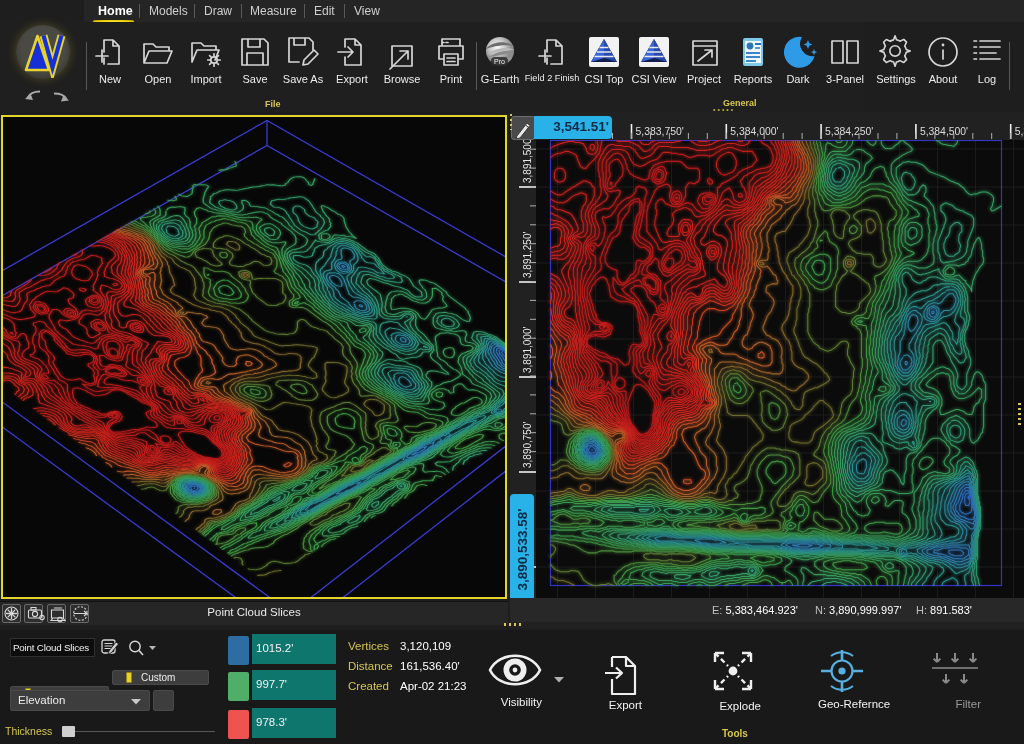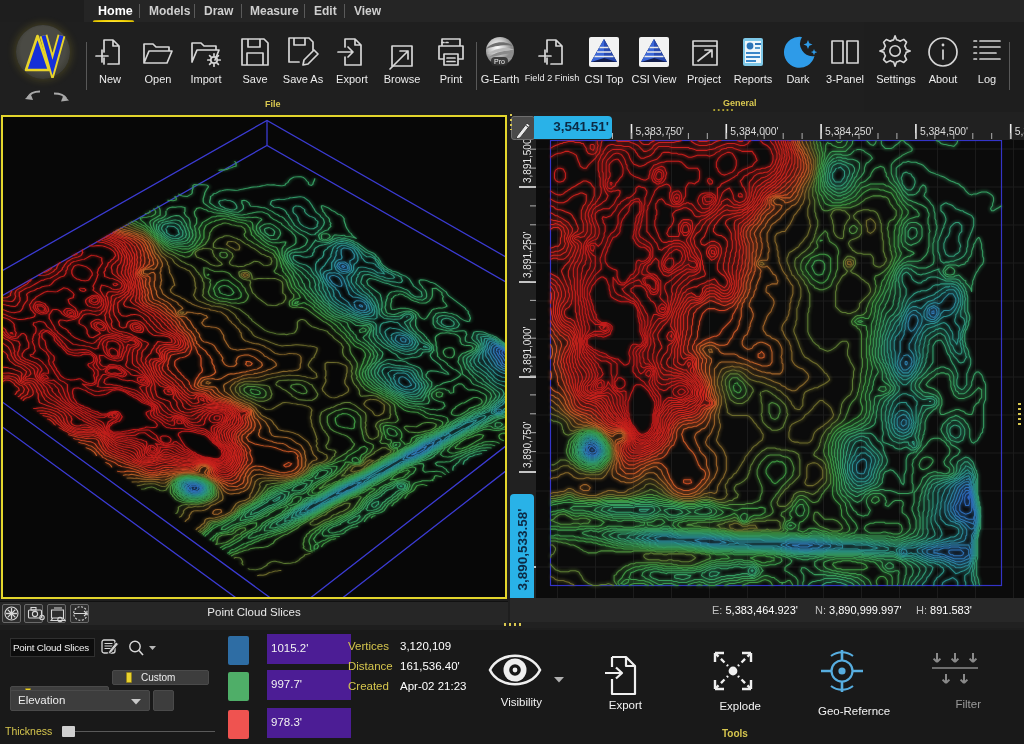--- a/index.html
+++ b/index.html
@@ -1,19 +1,19 @@
 <!DOCTYPE html>
 <html><head><meta charset="utf-8"><style>
 *{margin:0;padding:0;box-sizing:border-box}
 html,body{width:1024px;height:744px;overflow:hidden;background:#1e1e1e;
 font-family:"Liberation Sans",sans-serif;-webkit-font-smoothing:antialiased}
 #app{position:absolute;width:1024px;height:744px;left:0;top:0}
 .abs{position:absolute}
 #menurow{position:absolute;left:84px;top:0;width:940px;height:22px;background:#252525}
-.tab{position:absolute;top:0;height:22px;line-height:23px;color:#cfcfcf;font-size:12px;font-weight:700}
+.tab{position:absolute;top:0;height:22px;line-height:23px;color:#cfcfcf;font-size:12px;font-weight:400}
 .tsep{position:absolute;top:4px;width:1px;height:14px;background:#5a5a5a}
 #hometab{color:#fff;font-weight:700;font-size:12.5px}
 #homeul{position:absolute;left:93px;top:20px;width:41px;height:3px;background:radial-gradient(ellipse at center,#ffe23a 0%,#f0d000 55%,#8a7a10 100%);border-radius:2px}
 #toolbar{position:absolute;left:0;top:22px;width:864px;height:90px;background:#1f1f1f}
 .tbtn{position:absolute;top:11px;width:46px;height:66px;text-align:center}
 .tbtn svg{display:block;margin:0 auto}
 .tlab{display:block;margin-top:2px;font-size:11px;color:#ececec;white-space:nowrap}
 .tsep2{position:absolute;top:20px;width:1px;height:48px;background:#585858}
 .grplab{position:absolute;font-size:9px;font-weight:bold;color:#d9c850}
 #logo{position:absolute;left:16px;top:25px;width:54px;height:54px;border-radius:50%;
@@ -32,21 +32,21 @@
 #pencilbtn{position:absolute;left:1px;top:4px;width:24px;height:24px;background:#4a4a4a;border:1px solid #6e6e6e;border-radius:3px}
 #bluex{position:absolute;left:24px;top:4px;width:78px;height:23px;background:#29b2e8;border-radius:0 4px 4px 0;overflow:hidden}
 #bluex span{position:absolute;right:3px;top:3px;font-size:13.5px;font-weight:bold;color:#0c2a44;white-space:nowrap}
 #bluey{position:absolute;left:0px;top:382px;width:24px;height:109px;background:#29b2e8;border-radius:4px;overflow:hidden}
 #bluey span{position:absolute;left:-41px;top:48px;transform:rotate(-90deg);transform-origin:center;font-size:13.5px;font-weight:bold;color:#0c2a44;white-space:nowrap;width:106px;text-align:center}
 #bpan{position:absolute;left:0;top:630px;width:1024px;height:114px;background:#191919}
 .ylab{color:#d6c64e}
 .inbox{position:absolute;background:#0d0d0d;border:1px solid #303030;color:#f0f0f0}
 .gbtn{position:absolute;background:#3d3d3d;border:1px solid #4a4a4a;border-radius:2px;color:#ececec}
 .ybar{position:absolute;width:6px;height:11px;background:#e8d22e;border:1px solid #96831a;border-radius:1px}
-.swr{position:absolute;left:267px;width:84px;height:30px;background:#4c1d95}
+.swr{position:absolute;left:252px;width:84px;height:30px;background:#0f766e}
 .swc{position:absolute;left:228px;width:21px;height:29px;border-radius:2px}
 .swt{position:absolute;left:4px;top:8px;font-size:11.5px;color:#f2f2f2}
 .strow{position:absolute;left:348px;font-size:11.5px}
 .strow b{font-weight:normal;color:#fff;position:absolute;left:52px;white-space:nowrap}
 .toolit{position:absolute;text-align:right;color:#f2f2f2;font-size:11.5px}
 .toolit svg{display:block;margin:0 auto}
 </style></head><body>
 <div id="app">
 <svg width="0" height="0" style="position:absolute">
 <defs>
@@ -539,21 +539,21 @@
       </div>
 <div class="toolit" style="left:818px;top:16px;width:48px">
         <svg width="48" height="50" viewBox="0 0 48 50">
           <g fill="none" stroke="#57aee0" stroke-width="2.2">
             <circle cx="24" cy="25" r="10.5"></circle>
             <path d="M24 4 V15 M24 35 V46 M3 25 H14 M34 25 H45" stroke-width="2.6"></path>
             <path d="M13 10 a18 18 0 0 1 22 0 M13 40 a18 18 0 0 0 22 0" stroke-width="2"></path>
           </g>
           <circle cx="24" cy="25" r="3.6" fill="#57aee0"></circle>
         </svg>
-        <span style="margin-top:9px;display:block;white-space:nowrap">Geo-Refernce</span>
+        <span style="margin-top:2px;display:block;white-space:nowrap">Geo-Refernce</span>
       </div>
 <div class="toolit" style="left:929px;top:22px;width:52px;color:#9a9a9a">
         <svg width="52" height="38" viewBox="0 0 52 38">
           <g fill="none" stroke="#8a8a8a" stroke-width="2">
             <path d="M8 1 v9 M8 10 l-3.4-3.4 M8 10 l3.4-3.4 M26 1 v9 M26 10 l-3.4-3.4 M26 10 l3.4-3.4 M44 1 v9 M44 10 l-3.4-3.4 M44 10 l3.4-3.4"></path>
             <path d="M3 16 h46" stroke-width="1.6"></path>
             <path d="M17 22 v9 M17 31 l-3.4-3.4 M17 31 l3.4-3.4 M35 22 v9 M35 31 l-3.4-3.4 M35 31 l3.4-3.4"></path>
           </g>
         </svg>
         <span style="margin-top:8px;display:block">Filter</span>

